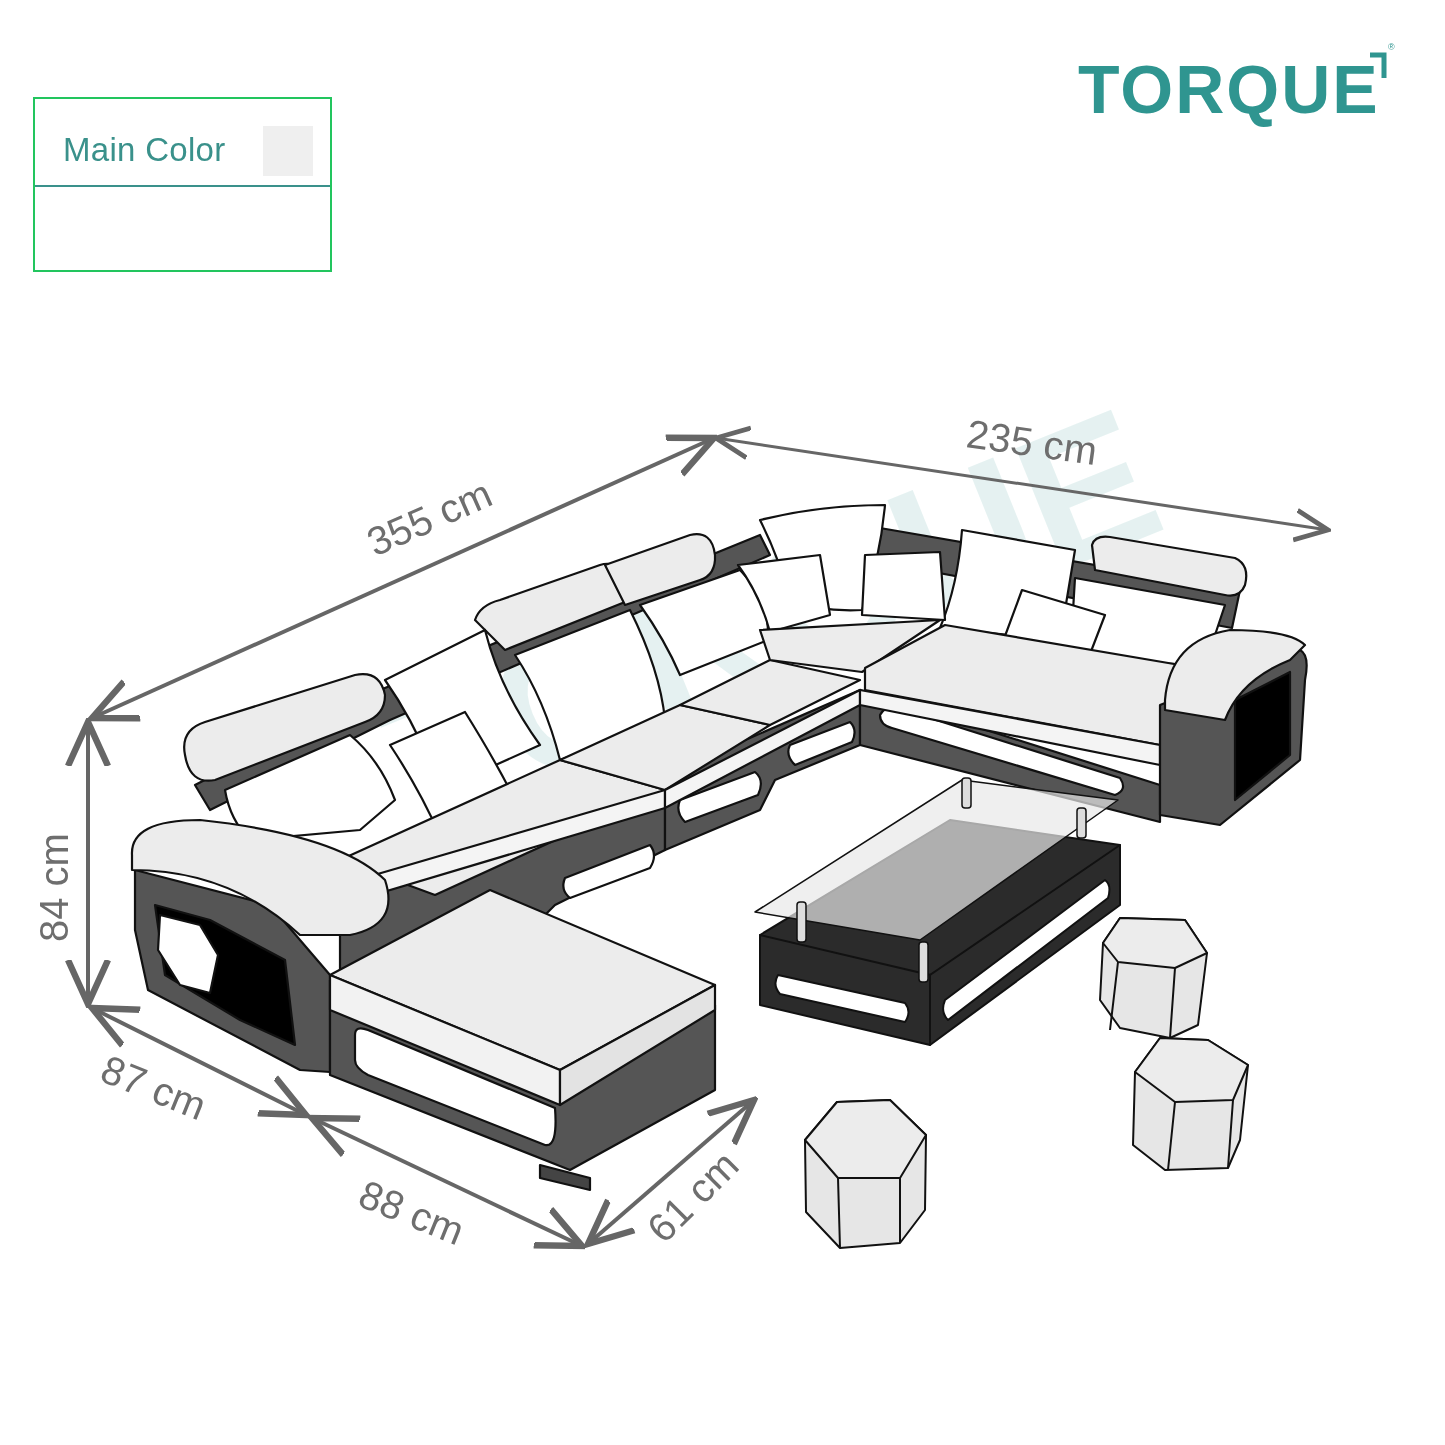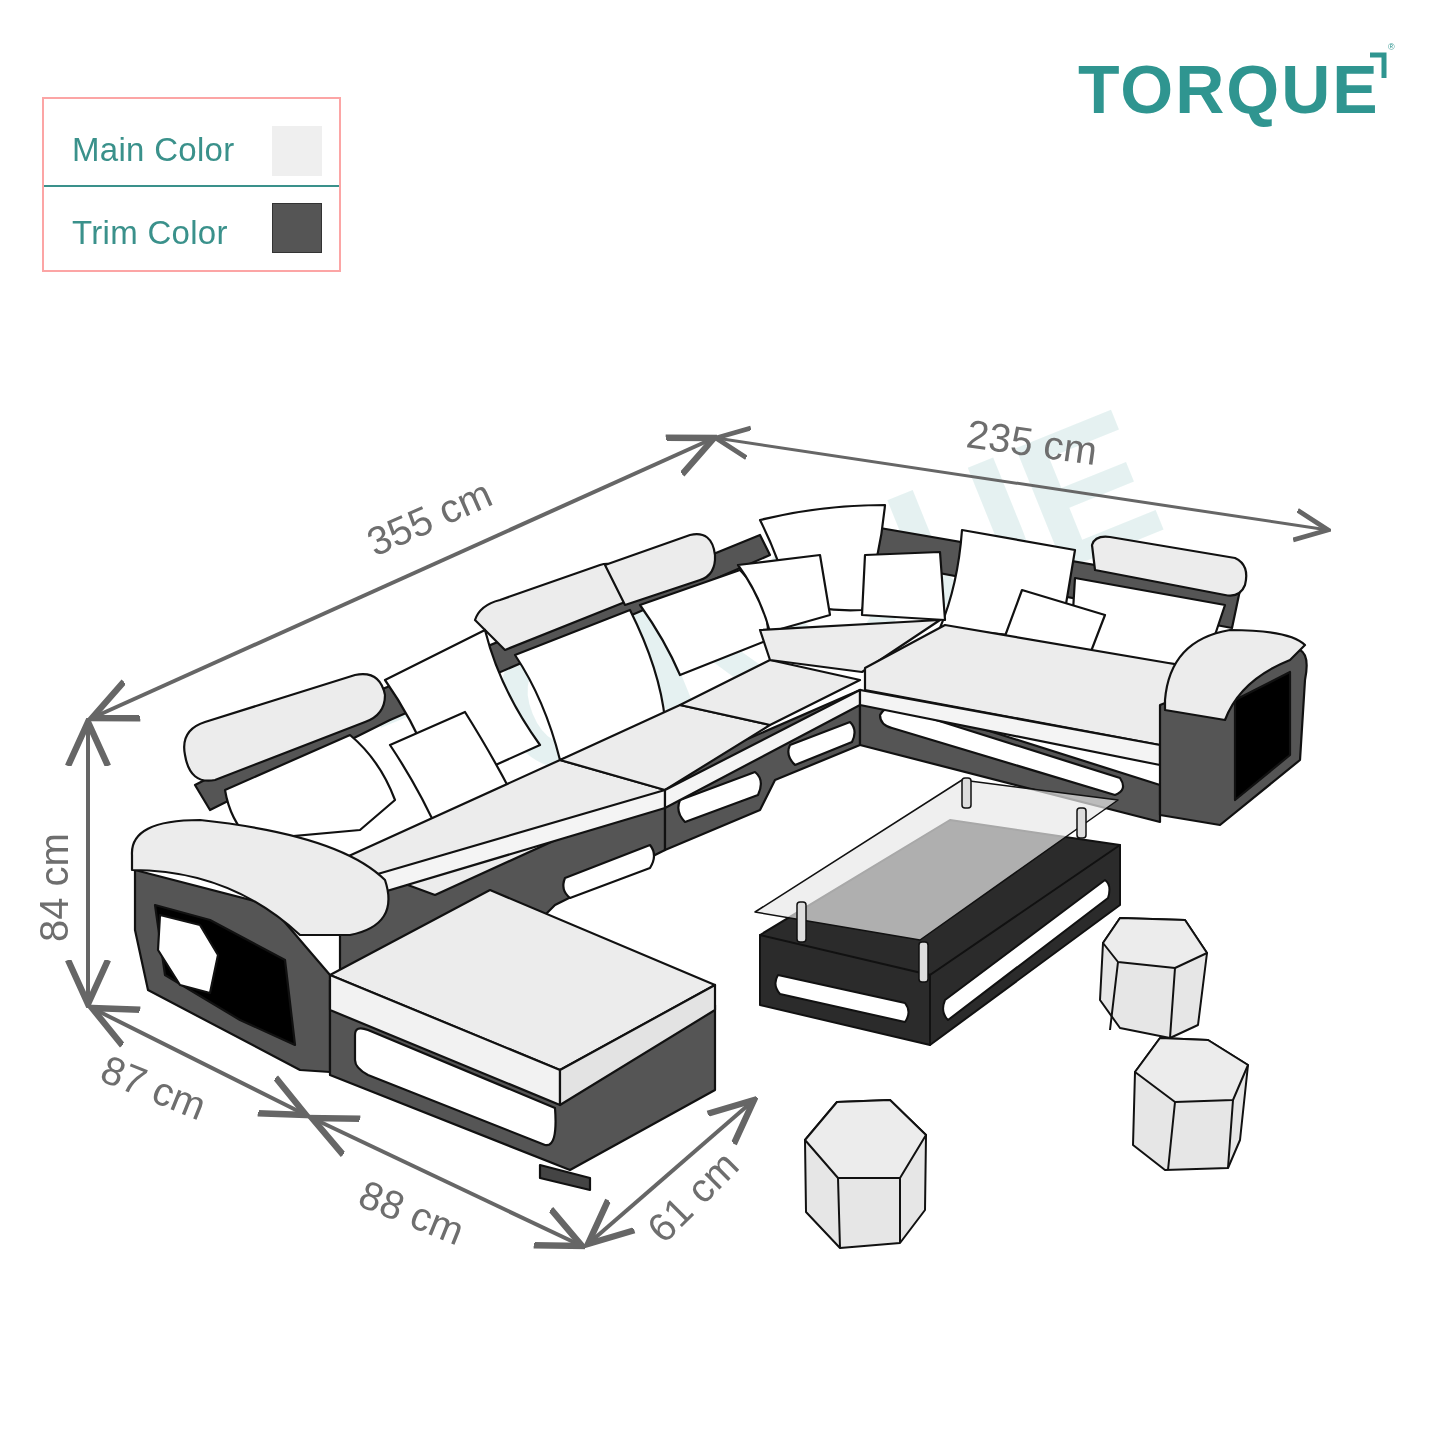--- a/index.html
+++ b/index.html
@@ -1,41 +1,37 @@
 <!DOCTYPE html>
 <html><head>
 <meta charset="utf-8">
 <style>
   html, body { margin:0; padding:0; background:#ffffff; }
   body { width:1445px; height:1445px; position:relative; overflow:hidden; font-family:"Liberation Sans", sans-serif; }
-  .legend { position:absolute; left:42px; top:97px; width:299px; height:175px; border:2px solid #fca5a5; box-sizing:border-box; background:#fff; }
+  .legend { position:absolute; left:33px; top:97px; width:299px; height:175px; border:2px solid #22c55e; box-sizing:border-box; background:#fff; }
   .legend-row { position:absolute; left:0; width:100%; height:86px; }
   .legend-row.r1 { top:0; border-bottom:2px solid #3a918b; }
   .legend-row.r2 { top:87px; }
   .legend-label { position:absolute; left:28px; top:32px; font-size:33px; color:#3a918b; letter-spacing:0.3px; }
   .legend-row.r2 .legend-label { top:28px; }
   .swatch { position:absolute; left:228px; top:27px; width:50px; height:50px; }
   .legend-row.r2 .swatch { top:17px; }
   .logo { position:absolute; left:1078px; top:55px; font-size:68px; font-weight:bold; color:#2f9590; letter-spacing:2px; line-height:1; }
   .logo-mark { position:absolute; left:1368px; top:50px; width:22px; height:30px; }
   .reg { position:absolute; left:1388px; top:42px; font-size:9px; color:#2f9590; }
   .drawing { position:absolute; left:0; top:0; width:1445px; height:1445px; }
   .dim { font-family:"Liberation Sans", sans-serif; font-size:40px; fill:#6e6e6e; }
 </style>
 </head>
 <body>
 
 <div class="legend">
   <div class="legend-row r1">
     <span class="legend-label">Main Color</span>
     <span class="swatch" style="background:#efefef;"></span>
-  </div>
-  <div class="legend-row r2">
-    <span class="legend-label">Trim Color</span>
-    <span class="swatch" style="background:#555555;border:1px solid #333;box-sizing:border-box;"></span>
   </div>
 </div>
 
 <div class="logo">TORQUE</div>
 <svg class="logo-mark" viewBox="0 0 22 30">
   <path d="M2 5 H16 V28" fill="none" stroke="#2f9590" stroke-width="5"></path>
 </svg>
 <span class="reg">®</span>
 
 <svg class="drawing" viewBox="0 0 1445 1445" xmlns="http://www.w3.org/2000/svg">

